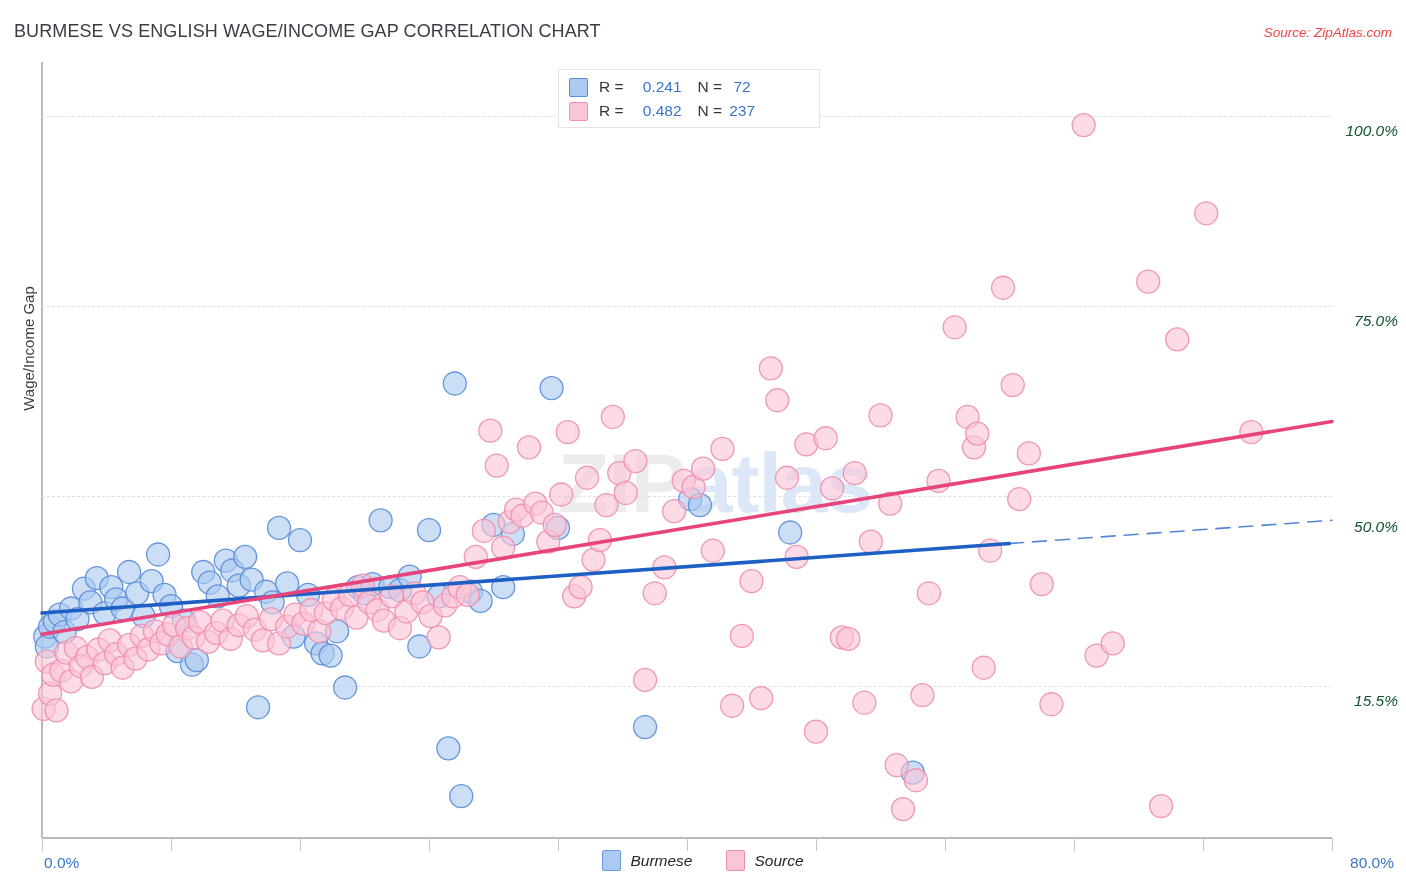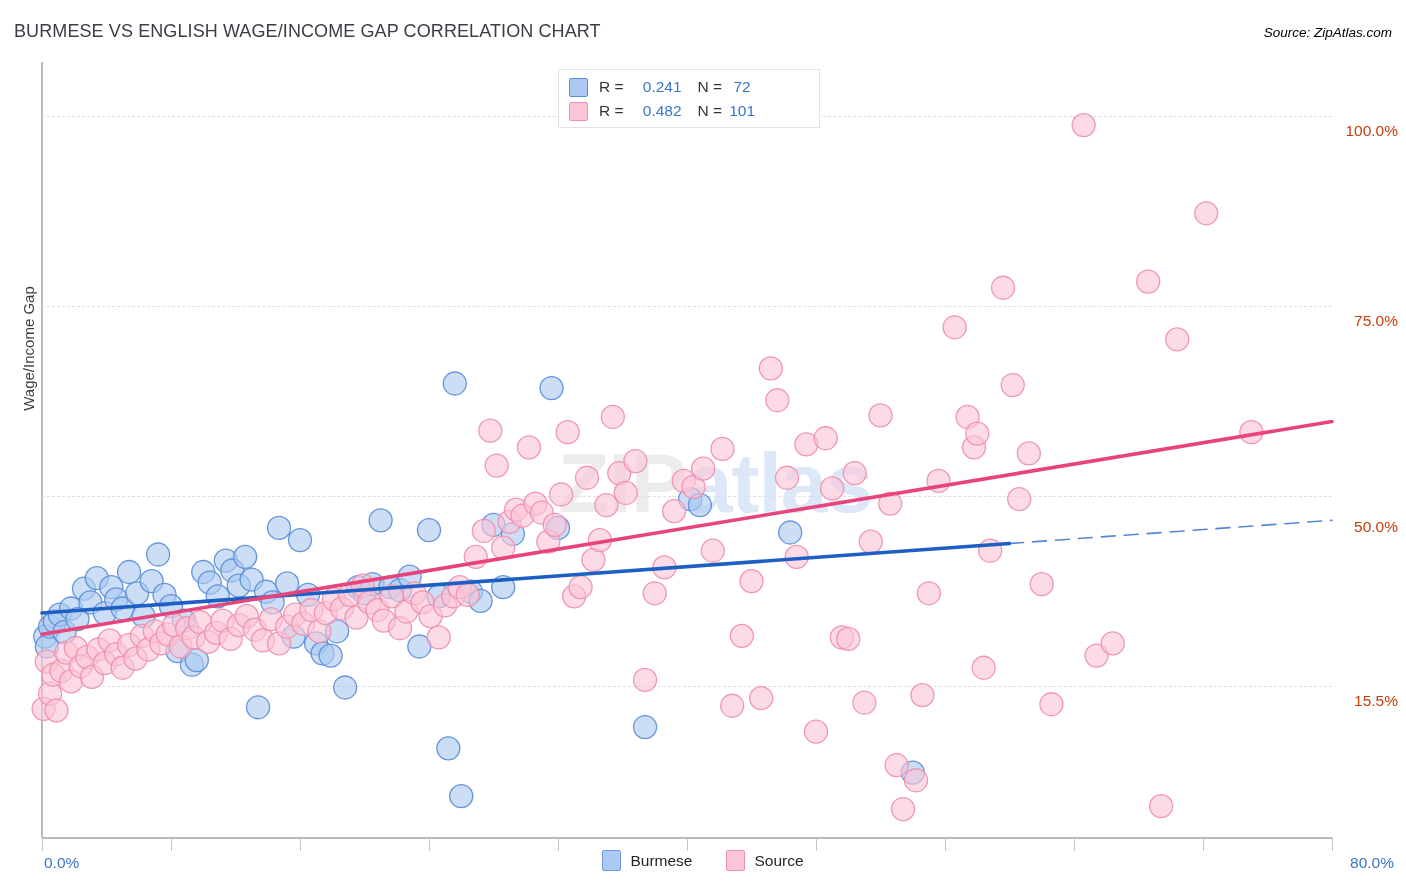--- a/index.html
+++ b/index.html
@@ -12,21 +12,21 @@
   }
   #chart-root { position:absolute; inset:0; }
 
   .title {
     position:absolute; left:14px; top:21px;
     font-size:18px; color:#3c3c46; letter-spacing:0.1px;
     white-space:nowrap;
   }
   .source {
     position:absolute; right:14px; top:25px;
-    font-size:13.5px; color:#000000; font-style:italic;
+    font-size:13.5px; color:#ef4444; font-style:italic;
     white-space:nowrap;
   }
 
   .ylabel {
     position:absolute;
     left:-182px; top:340px;
     width:420px;
     transform:rotate(-90deg);
     transform-origin:center center;
     text-align:center;
@@ -60,22 +60,23 @@
   .xtick {
     position:absolute; top:838px;
     width:1px; height:13px;
     background:#c4c4ca;
   }
 
   .ytick-label {
     position:absolute;
     right:8px;
     font-size:15.5px;
-    color:#c2410c;
+    color:#14532d;
     white-space:nowrap;
+    font-style:italic;
   }
 
   .xaxis-end {
     position:absolute;
     font-size:15.5px; color:#3a76c8;
     white-space:nowrap; top:854px;
   }
   .x-min { left:44px; }
   .x-max { right:12px; }
 
@@ -119,21 +120,21 @@
   .lbl-n { color:#33333d; margin-left:16px; margin-right:4px; }
   .val-n { color:#3a76c8; width:32px; text-align:center; }
 
   .bottom-legend {
     position:absolute;
     left:0; right:0; top:850px;
     display:flex; justify-content:center; align-items:center;
     gap:34px;
     pointer-events:none;
   }
-  .bl-item { display:flex; align-items:center; gap:9px; pointer-events:auto; }
+  .bl-item { display:flex; align-items:center; gap:9px; pointer-events:auto;font-style:italic; }
   .bl-sw { width:19px; height:21px; border-radius:2px; }
   .bl-text { font-size:15.5px; color:#25252d; }
 
   svg.layer { position:absolute; left:0; top:0; overflow:visible; }
 </style>
 </head>
 <body>
 
 <div id="chart-root">
 
@@ -413,21 +414,21 @@
       <span class="lbl-r">R =</span>
       <span class="val-r">0.241</span>
       <span class="lbl-n">N =</span>
       <span class="val-n">72</span>
     </div>
     <div class="stat-row">
       <span class="sw sw-pink"></span>
       <span class="lbl-r">R =</span>
       <span class="val-r">0.482</span>
       <span class="lbl-n">N =</span>
-      <span class="val-n">101</span>
+      <span class="val-n">237</span>
     </div>
   </div>
 
   <div class="bottom-legend">
     <div class="bl-item">
       <span class="bl-sw" id="bl-sw-0" style="background: rgb(171, 201, 241); border: 1.5px solid rgb(106, 154, 224);"></span>
       <span class="bl-text">Burmese</span>
     </div>
     <div class="bl-item">
       <span class="bl-sw" id="bl-sw-1" style="background: rgb(250, 197, 214); border: 1.5px solid rgb(239, 143, 174);"></span>

